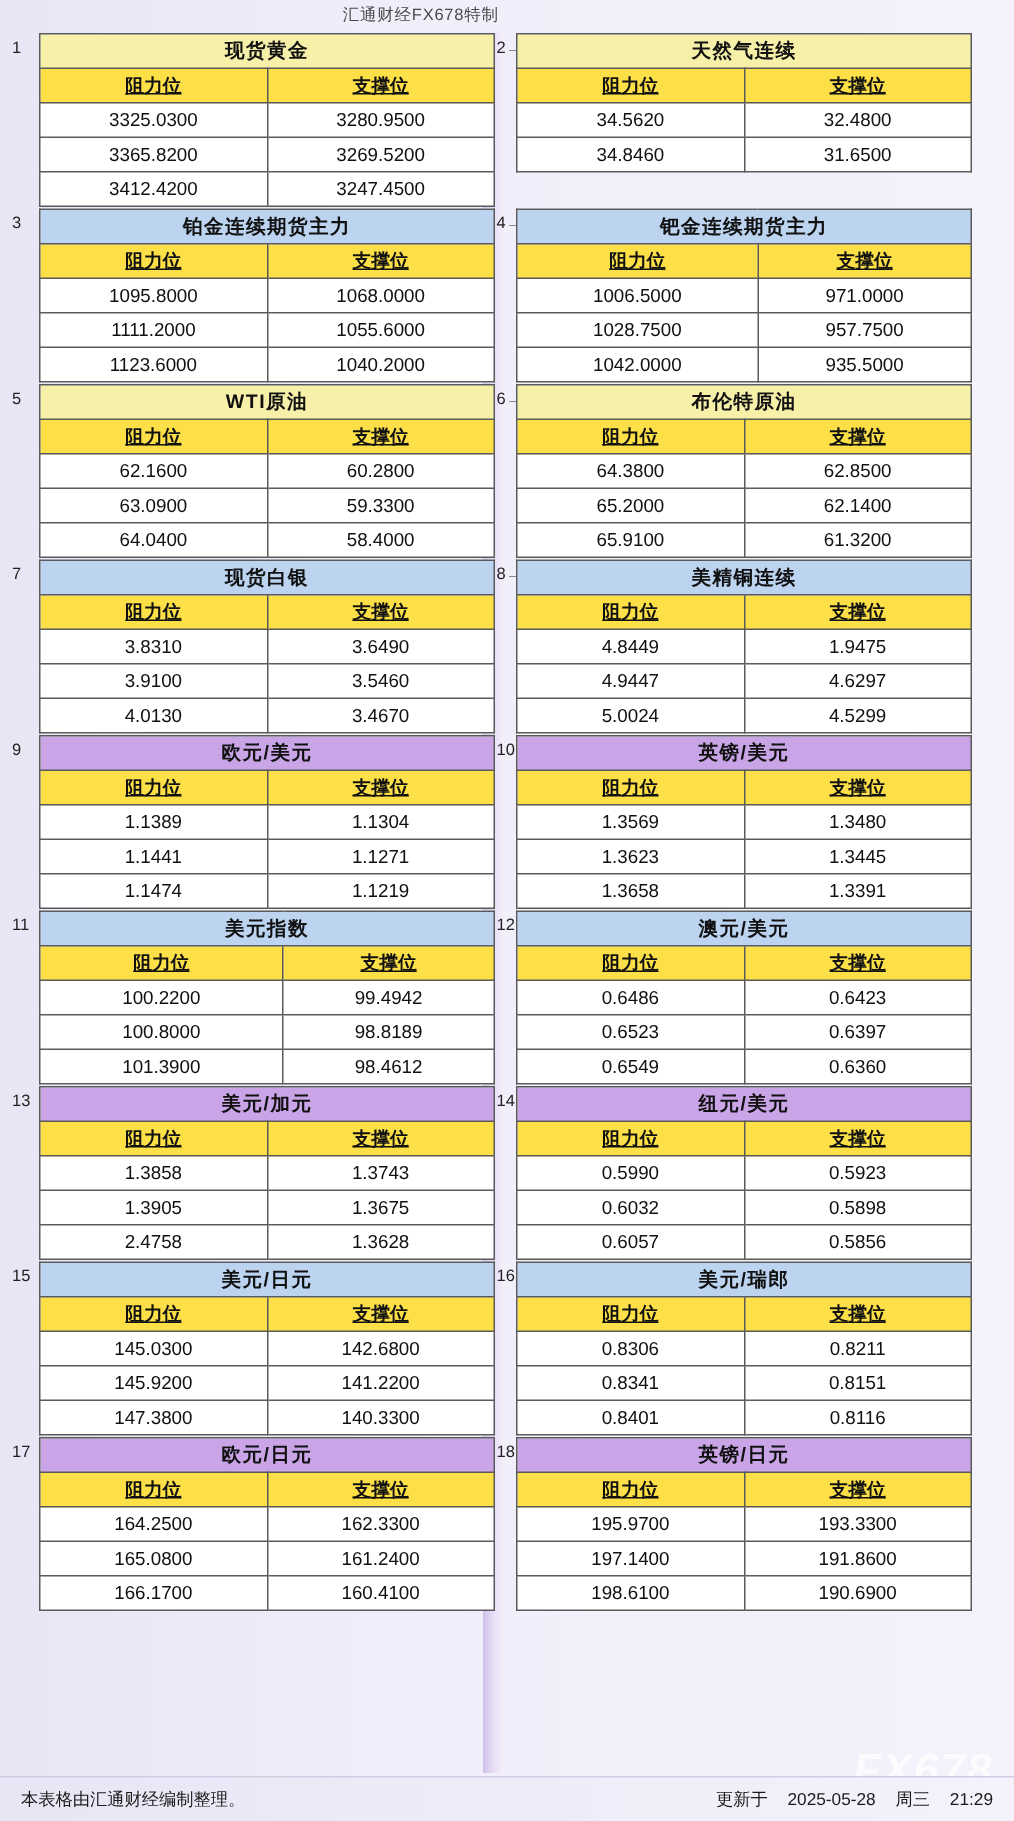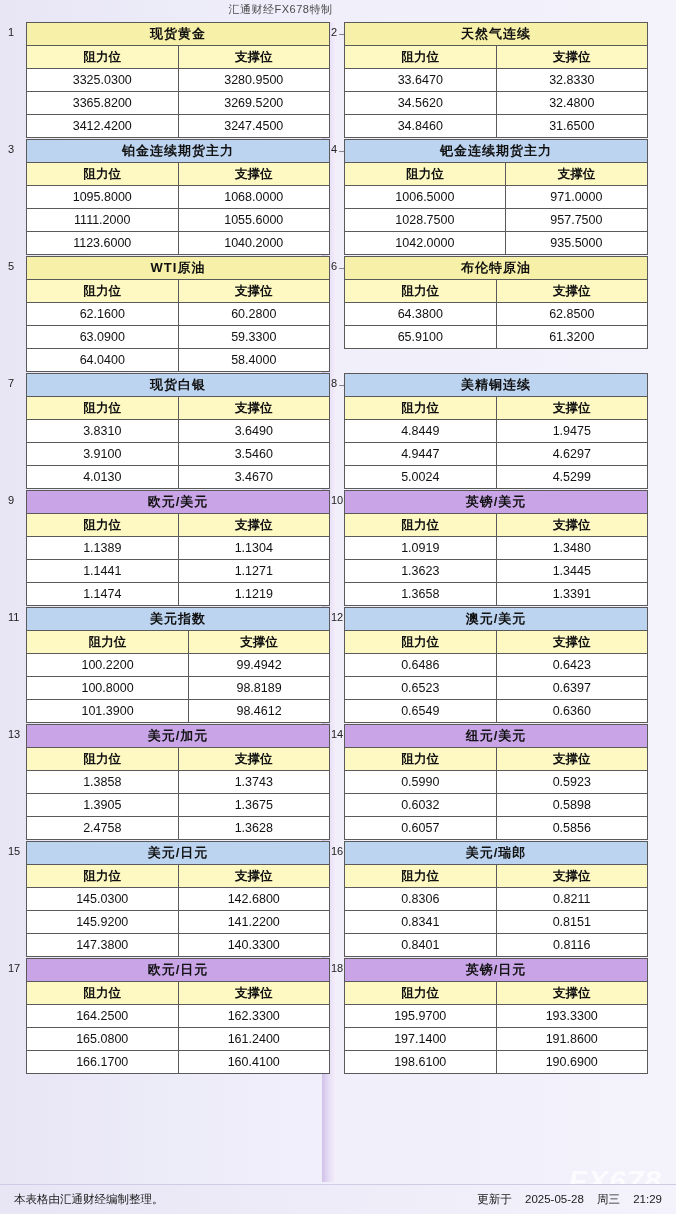--- a/index.html
+++ b/index.html
@@ -64,21 +64,22 @@
   }
   table.blk th.title {
     font-weight: bold;
     font-size: 13px;
     height: 23px;
     letter-spacing: 1px;
   }
   table.blk th.sub {
     font-weight: bold;
     font-size: 12.5px;
-    background: #fef9c3;
+    background: #fde047;
+    text-decoration: underline;
   }
   .t-yellow { background: #f7f0a8 !important; }
   .t-blue   { background: #bcd4f0 !important; }
   .t-purple { background: #c9a5e8 !important; }
   td.val { font-size: 12.5px; }
 
   .row-wrap { margin-bottom: 1px; }
 
   .footer {
     position: absolute;
@@ -161,24 +162,20 @@
               <tr>
                 <th colspan="2" class="title t-yellow">天然气连续</th>
               </tr>
               <tr>
                 <th class="sub">阻力位</th>
                 <th class="sub">支撑位</th>
               </tr>
             </thead>
             <tbody>
               <tr>
-                <td class="val">33.6470</td>
-                <td class="val">32.8330</td>
-              </tr>
-              <tr>
                 <td class="val">34.5620</td>
                 <td class="val">32.4800</td>
               </tr>
               <tr>
                 <td class="val">34.8460</td>
                 <td class="val">31.6500</td>
               </tr>
             </tbody>
           </table>
         </div>
@@ -277,20 +274,24 @@
                 <th class="sub">阻力位</th>
                 <th class="sub">支撑位</th>
               </tr>
             </thead>
             <tbody>
               <tr>
                 <td class="val">64.3800</td>
                 <td class="val">62.8500</td>
               </tr>
               <tr>
+                <td class="val">65.2000</td>
+                <td class="val">62.1400</td>
+              </tr>
+              <tr>
                 <td class="val">65.9100</td>
                 <td class="val">61.3200</td>
               </tr>
             </tbody>
           </table>
         </div>
         <div class="idxcell">7</div>
         <div class="row-wrap">
           <table class="blk">
             <thead>
@@ -381,21 +382,21 @@
               <tr>
                 <th colspan="2" class="title t-purple">英镑/美元</th>
               </tr>
               <tr>
                 <th class="sub">阻力位</th>
                 <th class="sub">支撑位</th>
               </tr>
             </thead>
             <tbody>
               <tr>
-                <td class="val">1.0919</td>
+                <td class="val">1.3569</td>
                 <td class="val">1.3480</td>
               </tr>
               <tr>
                 <td class="val">1.3623</td>
                 <td class="val">1.3445</td>
               </tr>
               <tr>
                 <td class="val">1.3658</td>
                 <td class="val">1.3391</td>
               </tr>

